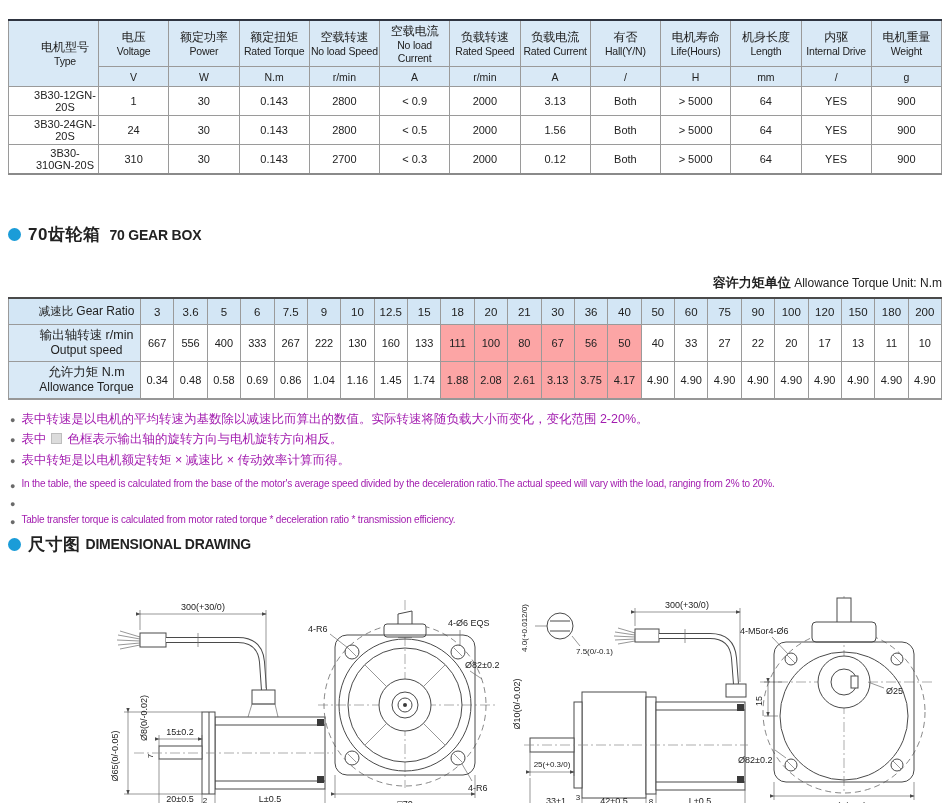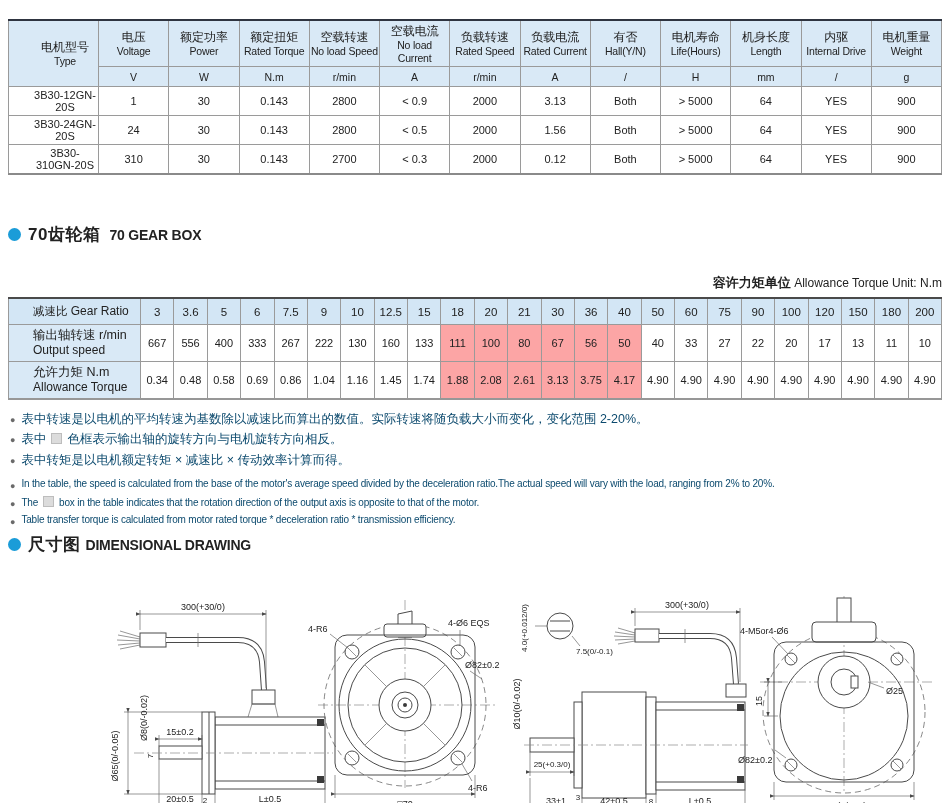--- a/index.html
+++ b/index.html
@@ -24,32 +24,32 @@
 .motor-table .unit-row th{height:20px;font-size:10.5px;background:#d9e9f6}
 .motor-table tbody td{height:19px}
 .motor-table .type-col{text-align:center;padding-left:24px}
 
 
 .unit-note{text-align:right;font-size:12px;margin-top:28px;margin-bottom:5px}
 .unit-note .zhb{font-weight:bold;font-size:13px}
 .gear-table{border-top:2px solid #4a4a4a;border-bottom:2px solid #979797}
 .gear-table th,.gear-table td{border:1px solid #9a9a9a;font-weight:normal;
   text-align:center;font-size:11px;padding:2px 0;background:#fff;color:#222}
-.gear-table .gear-label{background:#d9e9f6;text-align:left;padding-left:24px;width:132px;
+.gear-table .gear-label{background:#d9e9f6;text-align:center;padding-left:24px;width:132px;
   font-size:12.5px;line-height:1.3}
 .gear-table .ratio-row th{background:#d3e6f5;height:26px;font-size:11.5px}
 .gear-table .drow td{height:37px}
 .gear-table td.rev{background:#fca5a5}
 .gear-en{font-size:12px}
 
 
 .notes{margin-top:12px}
 .note{display:flex;align-items:flex-start;margin-bottom:5px}
 .nb{color:#6a6a6a;font-size:9px;margin:3px 6px 0 2px;flex:0 0 auto}
-.nt{font-size:12.5px;line-height:1.25;color:#0c4a6e}
+.nt{font-size:12.5px;line-height:1.25;color:#a21caf}
 .notes-en{margin-top:9px}
 .notes-en .nt{font-size:10px;letter-spacing:-.2px}
 .graybox{display:inline-block;width:11px;height:11px;background:#dcdcdc;
   border:1px solid #bdbdbd;margin:0 5px;vertical-align:-1px}
 
 
 .drawings{position:relative;height:246px;margin-top:14px}
 .draw{position:absolute;top:0}
 #drawA{left:82px}#drawB{left:292px}#drawC{left:492px}#drawD{left:726px}
 svg text{fill:#1c1c1c;font-family:"Liberation Sans","DejaVu Sans",sans-serif}
@@ -308,21 +308,20 @@
         <span class="nt">表中转矩是以电机额定转矩 × 减速比 × 传动效率计算而得。</span>
       </div>
     </div>
   <div class="notes notes-en" id="notes-en">
       <div class="note">
         <span class="nb">●</span>
         <span class="nt">In the table, the speed is calculated from the base of the motor's average speed  divided by the deceleration ratio.The actual speed will vary with the load, ranging from 2% to 20%.</span>
       </div>
       <div class="note">
         <span class="nb">●</span>
-        <span class="nt">The<span class="graybox"></span>box in the table indicates that the rotation direction of the output axis is opposite to that of the motor.</span>
       </div>
       <div class="note">
         <span class="nb">●</span>
         <span class="nt">Table transfer torque is calculated from motor rated torque * deceleration ratio * transmission efficiency.</span>
       </div>
     </div>
 
   <div class="sec-title" style="">
     <span class="bullet"></span>
     <span class="t-zh">尺寸图</span>

